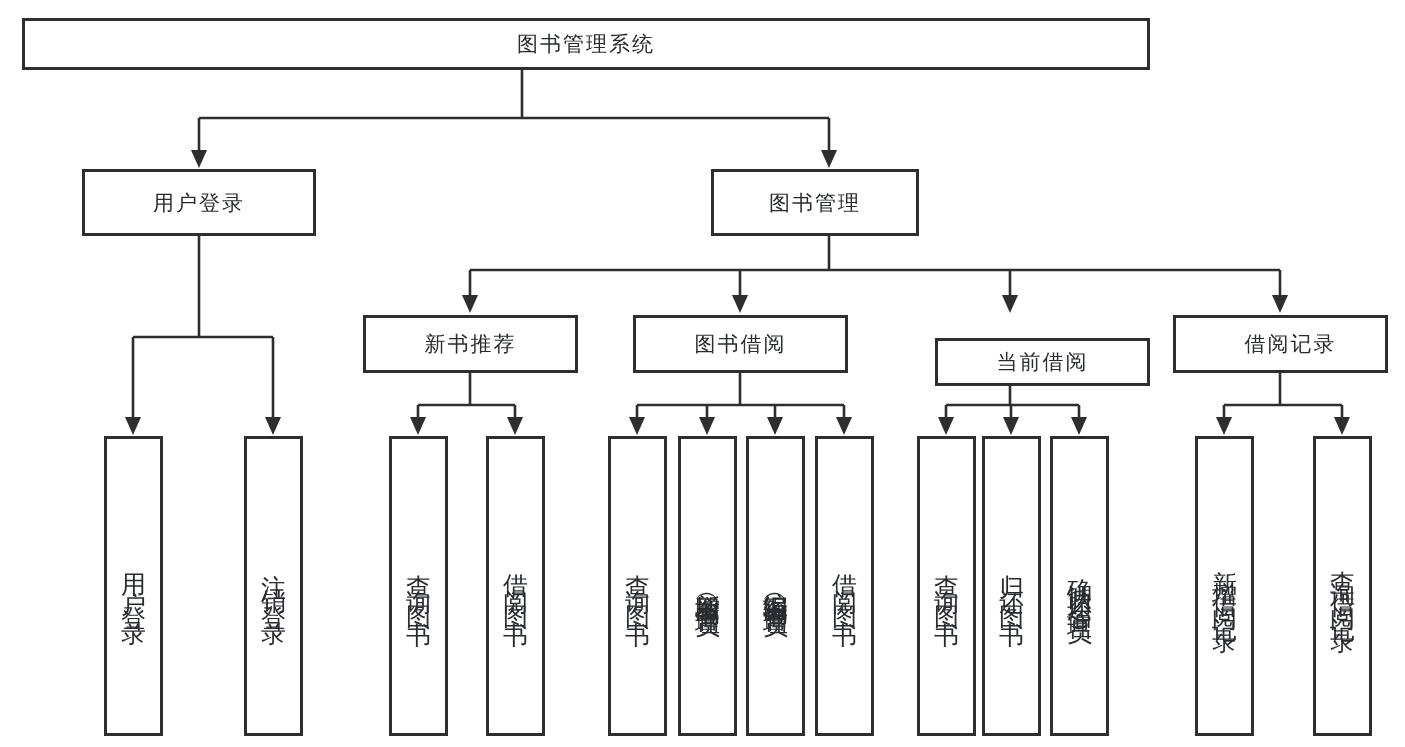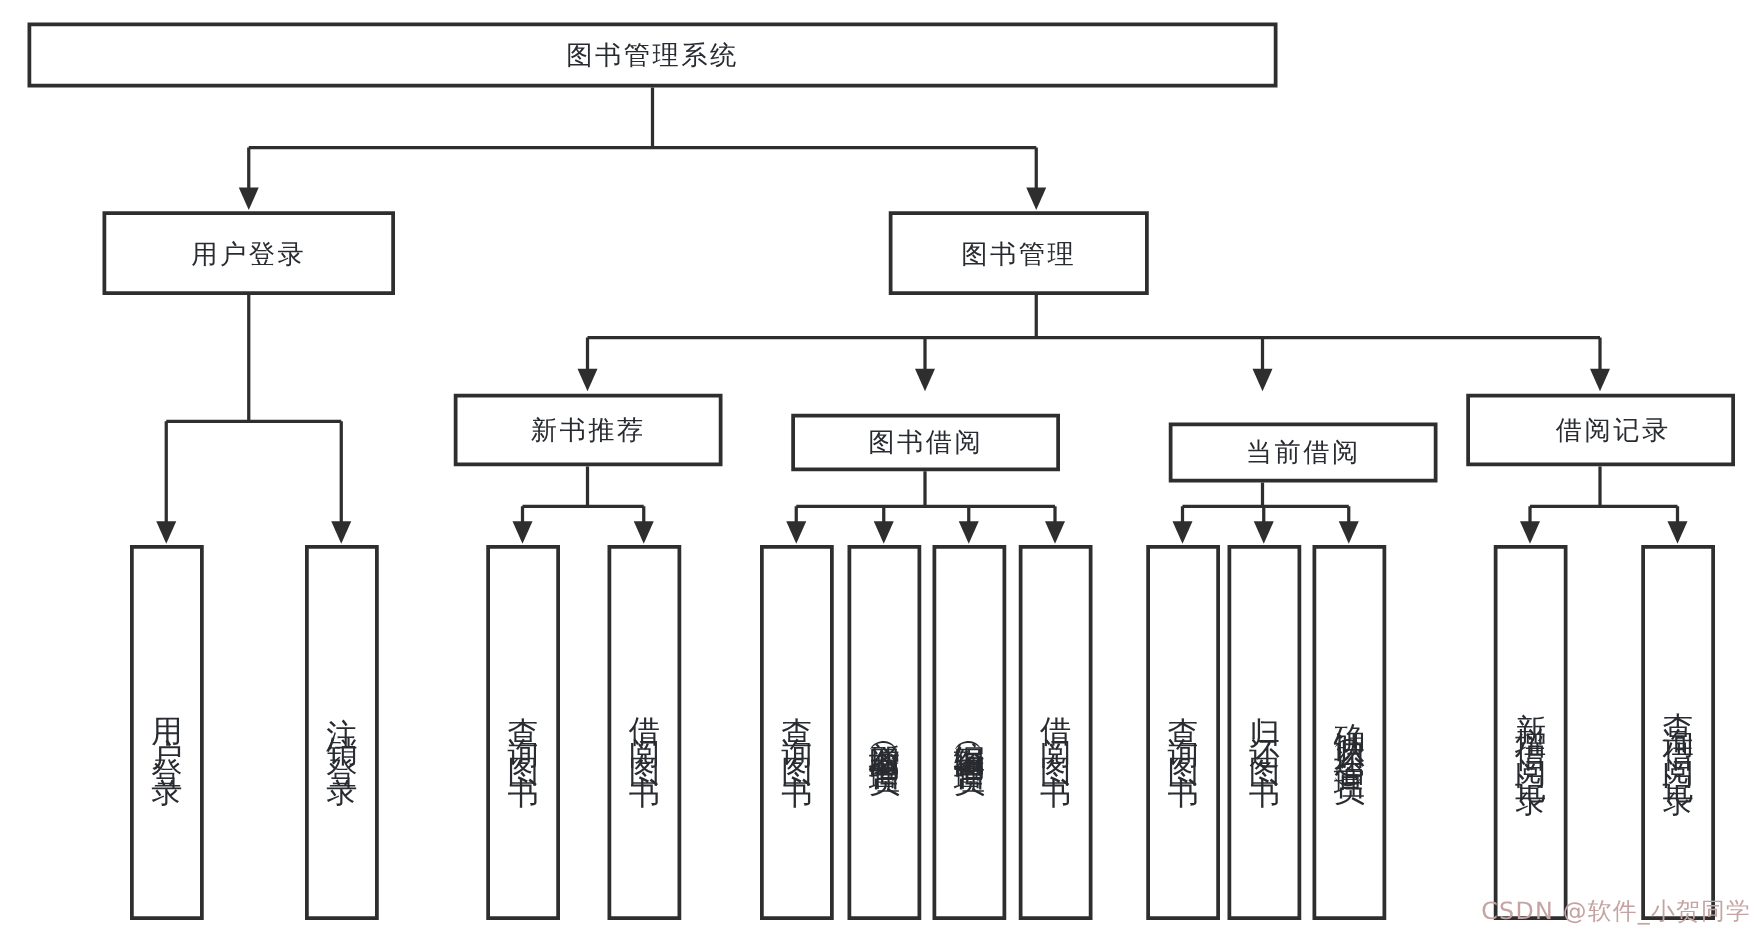--- a/index.html
+++ b/index.html
@@ -127,27 +127,27 @@
       <polygon points="775,435 767,417 783,417"></polygon>
       <polygon points="844,435 836,417 852,417"></polygon>
       <polygon points="946,435 938,417 954,417"></polygon>
       <polygon points="1011,435 1003,417 1019,417"></polygon>
       <polygon points="1079,435 1071,417 1087,417"></polygon>
       <polygon points="1224,435 1216,417 1232,417"></polygon>
       <polygon points="1342,435 1334,417 1350,417"></polygon>
     </g>
   </svg>
 
-  <div class="node" style="left:22px; top:18px; width:1000px; height:52px;">图书管理系统</div>
+  <div class="node" style="left:22px; top:18px; width:1128px; height:52px;">图书管理系统</div>
 
   <div class="node" style="left:82px; top:169px; width:234px; height:67px;">用户登录</div>
   <div class="node" style="left:711px; top:169px; width:208px; height:67px;">图书管理</div>
 
   <div class="node" style="left:363px; top:315px; width:215px; height:58px;">新书推荐</div>
-  <div class="node" style="left:633px; top:331px; width:215px; height:46px;">图书借阅</div>
+  <div class="node" style="left:633px; top:315px; width:215px; height:58px;">图书借阅</div>
   <div class="node" style="left:935px; top:315px; width:215px; height:48px;margin-top:23px;">当前借阅</div>
   <div class="node" style="left:1173px; top:315px; width:215px; height:58px;padding-left:20px;">借阅记录</div>
 
   <div class="leaf ls4" style="left:104px;">用户登录</div>
   <div class="leaf ls4" style="left:244px;">注销登录</div>
 
   <div class="leaf ls4" style="left:389px;">查询图书</div>
   <div class="leaf ls4" style="left:486px;">借阅图书</div>
 
   <div class="leaf ls4" style="left:608px;">查询图书</div>
@@ -155,15 +155,14 @@
   <div class="leaf ls9" style="left:746px;">编辑图书（管理员）</div>
   <div class="leaf ls4" style="left:815px;">借阅图书</div>
 
   <div class="leaf ls4" style="left:917px;">查询图书</div>
   <div class="leaf ls4" style="left:982px;">归还图书</div>
   <div class="leaf ls8" style="left:1050px;">确认归还（管理员）</div>
 
   <div class="leaf ls6" style="left:1195px;">新增借阅记录</div>
   <div class="leaf ls6" style="left:1313px;">查询借阅记录</div>
 
-  <div class="watermark">CSDN @软件_小贺同学</div>
 
 </div>
 
 </body></html>

